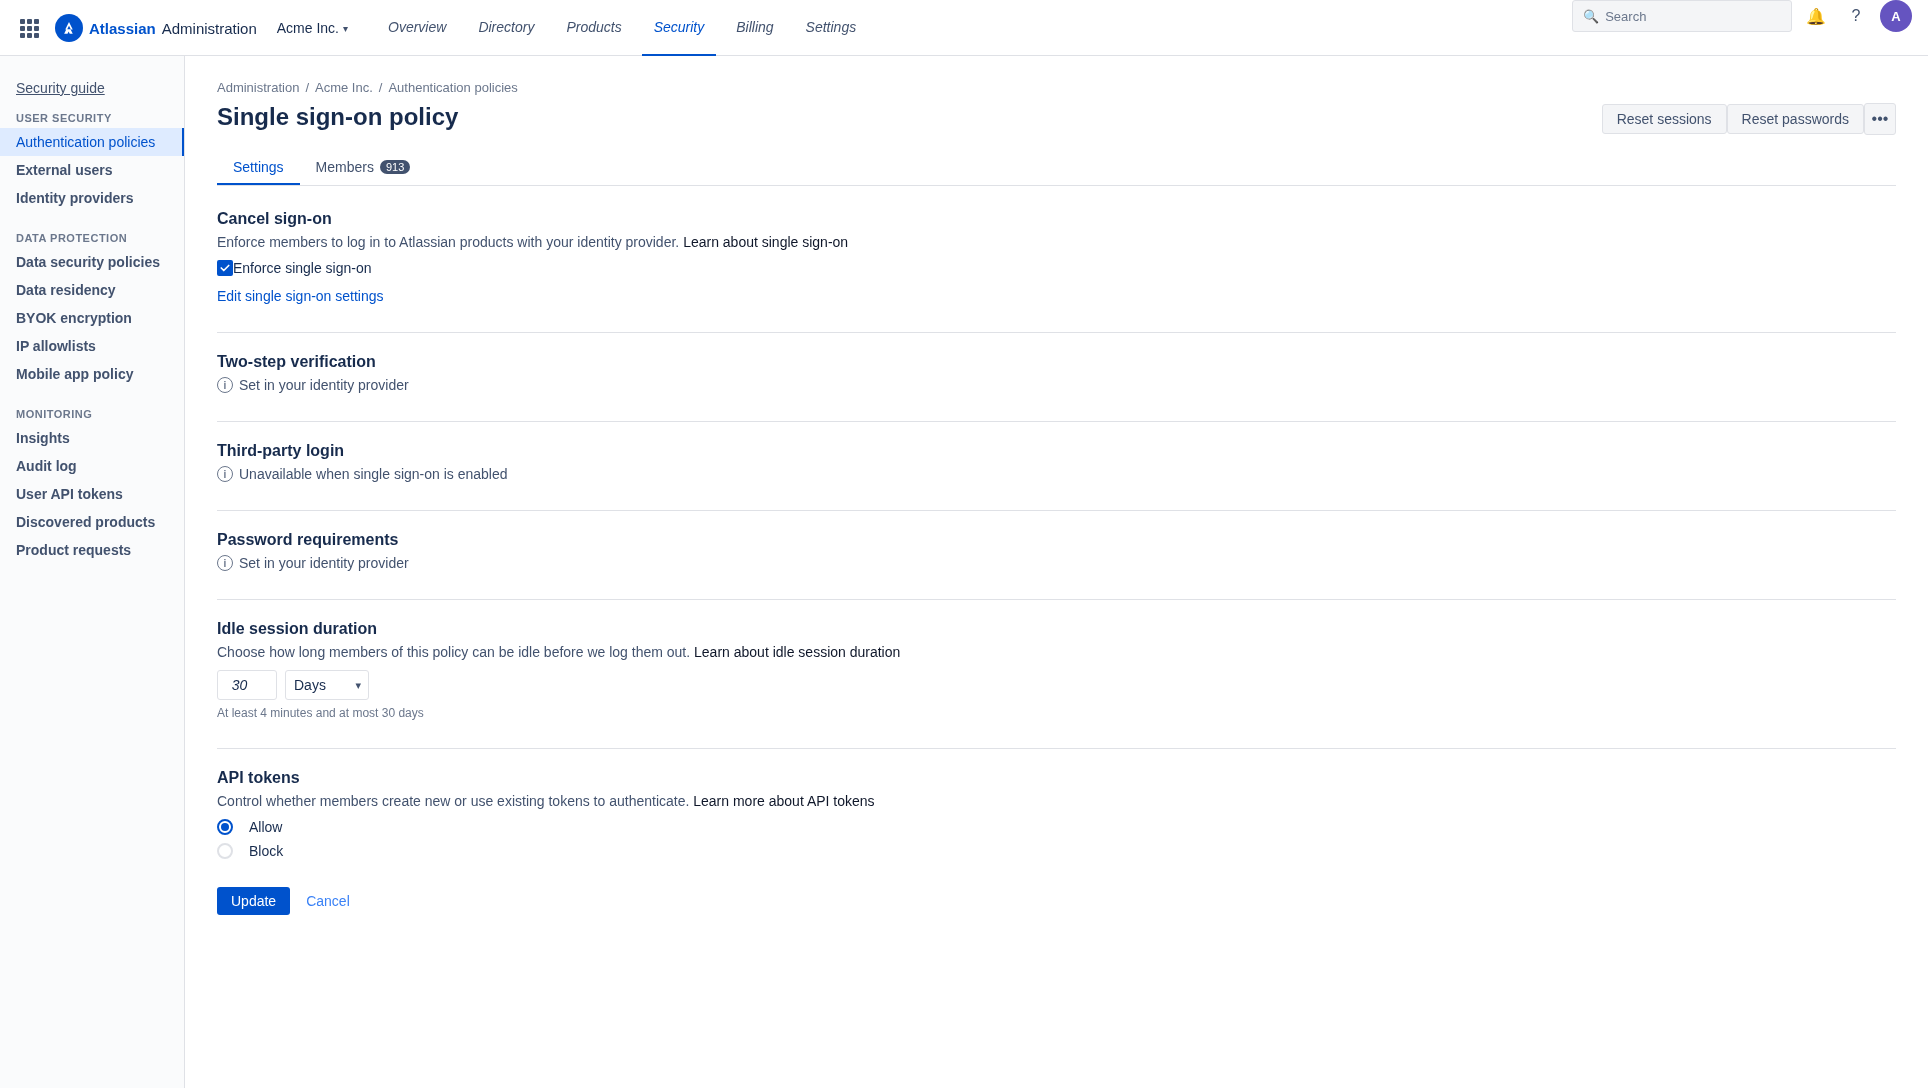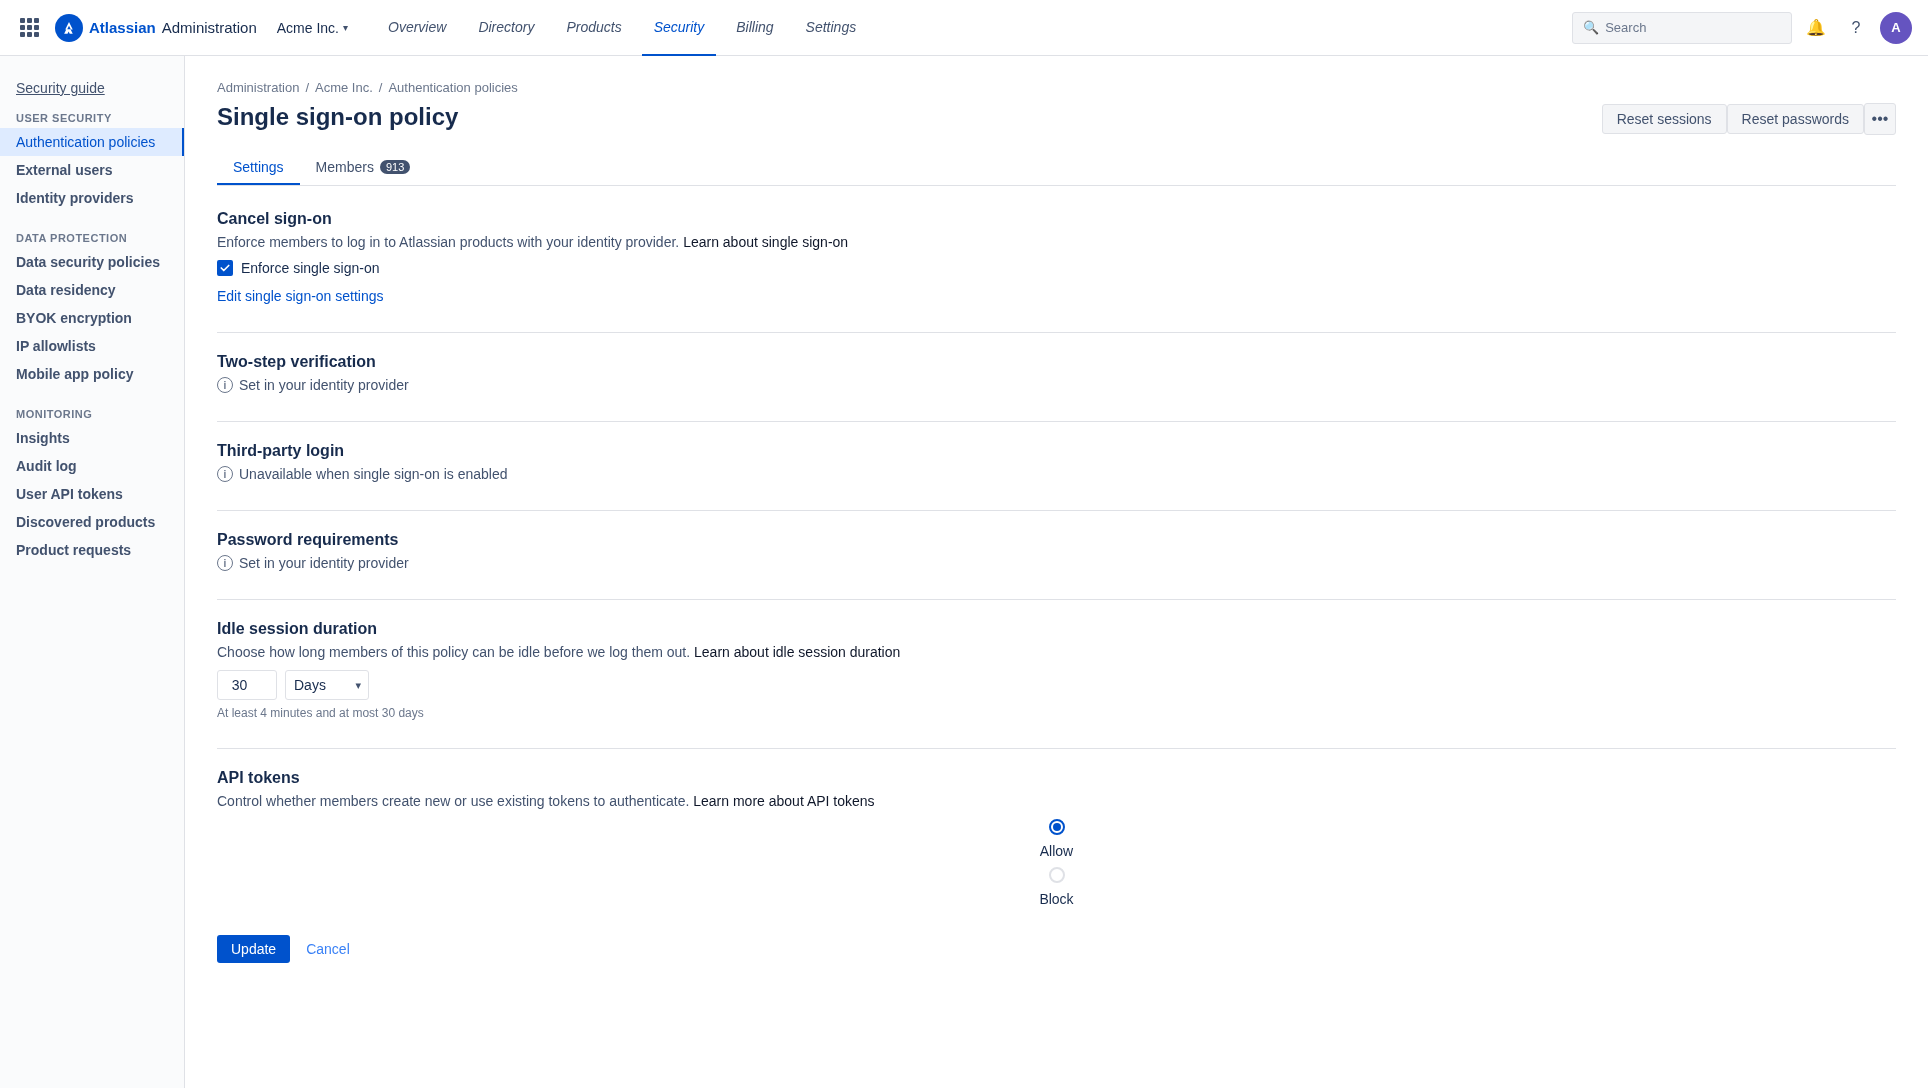--- a/index.html
+++ b/index.html
@@ -1,20 +1,20 @@
 <!DOCTYPE html>
 <html><head>
   <meta charset="utf-8">
   <style>
     * { box-sizing: border-box; margin: 0; padding: 0; }
     body { font-family: -apple-system, BlinkMacSystemFont, 'Segoe UI', sans-serif; font-size: 14px; color: #172B4D; background: #fff; }
 
     
     .top-nav {
-      display: flex; align-items: center; height: 56px;
+      display: flex; align-items: flex-start; height: 56px;
       background: #fff; border-bottom: 1px solid #DFE1E6;
       padding: 0 16px; gap: 8px; position: fixed; top: 0; left: 0; right: 0; z-index: 100;
     }
     .top-nav-left { display: flex; align-items: center; gap: 12px; }
     .grid-icon { display: flex; flex-direction: column; gap: 2px; cursor: pointer; padding: 4px; }
     .grid-icon span { display: flex; gap: 2px; }
     .grid-icon b { width: 5px; height: 5px; background: #42526E; border-radius: 1px; display: block; }
     .atlassian-logo { display: flex; align-items: center; gap: 6px; font-weight: 700; font-size: 15px; color: #0052CC; text-decoration: none; }
     .logo-icon { width: 28px; height: 28px; background: #0052CC; border-radius: 50%; display: flex; align-items: center; justify-content: center; }
     .logo-icon svg { width: 18px; height: 18px; fill: white; }
@@ -60,44 +60,44 @@
     .tab.active { color: #0052CC; border-bottom: 2px solid #0052CC; font-weight: 500; }
     .tab-badge { background: #42526E; color: white; font-size: 11px; padding: 1px 6px; border-radius: 10px; }
 
     
     .section { margin-bottom: 28px; }
     .section-title { font-size: 16px; font-weight: 600; color: #172B4D; margin-bottom: 6px; }
     .section-desc { font-size: 14px; color: #42526E; margin-bottom: 10px; }
     .link-blue { color: #0f172a; text-decoration: none; }
 
     
-    .checkbox-row { display: flex; align-items: center; gap: 8px; margin-bottom: 8px; }
+    .checkbox-row { display: flex; align-items: center; margin-bottom: 8px; }
     .checkbox-custom { width: 16px; height: 16px; background: #0052CC; border-radius: 2px; border: 2px solid #0052CC; display: flex; align-items: center; justify-content: center; cursor: pointer; flex-shrink: 0; }
     .checkbox-custom svg { width: 10px; height: 10px; fill: white; }
     .checkbox-label { font-size: 14px; color: #172B4D; }
     .edit-link { color: #0052CC; font-size: 14px; text-decoration: none; cursor: pointer; display: inline-block; margin-top: 4px; }
 
     
     .info-row { display: flex; align-items: center; gap: 6px; font-size: 14px; color: #42526E; }
     .info-icon { width: 16px; height: 16px; border-radius: 50%; border: 1.5px solid #6B778C; display: flex; align-items: center; justify-content: center; font-size: 10px; color: #6B778C; font-weight: 700; flex-shrink: 0; }
 
     
     .divider { border: none; border-top: 1px solid #DFE1E6; margin: 4px 0 20px; }
 
     
     .duration-row { display: flex; align-items: center; gap: 8px; margin-bottom: 6px; }
-    .duration-input { width: 60px; border: 1px solid #DFE1E6; border-radius: 3px; padding: 6px 8px; font-size: 14px; color: #172B4D; text-align: center; }
+    .duration-input { width: 60px; border: 1px solid #DFE1E6; border-radius: 3px; padding: 6px 8px; font-size: 14px; color: #172B4D; text-align: center; font-style: italic; }
     .duration-select { border: 1px solid #DFE1E6; border-radius: 3px; padding: 6px 24px 6px 8px; font-size: 14px; color: #172B4D; background: white; cursor: pointer; appearance: none; -webkit-appearance: none; position: relative; }
     .select-wrapper { position: relative; display: inline-flex; align-items: center; }
     .select-wrapper::after { content: '▾'; position: absolute; right: 8px; font-size: 11px; color: #42526E; pointer-events: none; }
     .helper-text { font-size: 12px; color: #6B778C; }
 
     
     .radio-group { display: flex; flex-direction: column; gap: 8px; }
-    .radio-row { display: flex; align-items: center; gap: 8px; flex-direction: column; }
+    .radio-row { display: flex; align-items: center; gap: 16px; }
     .radio-btn { width: 16px; height: 16px; border-radius: 50%; border: 2px solid #0052CC; display: flex; align-items: center; justify-content: center; cursor: pointer; flex-shrink: 0; background: white; }
     .radio-btn.selected::after { content: ''; width: 8px; height: 8px; border-radius: 50%; background: #0052CC; display: block; }
     .radio-unchecked { width: 16px; height: 16px; border-radius: 50%; border: 2px solid #DFE1E6; cursor: pointer; flex-shrink: 0; background: white; }
     .radio-label { font-size: 14px; color: #172B4D; }
 
     
     .form-actions { display: flex; align-items: center; gap: 8px; margin-top: 24px; }
     .btn-cancel { background: none; border: none; color: #3b82f6; cursor: pointer; font-size: 14px; padding: 6px 8px; }
   </style>
 </head>

